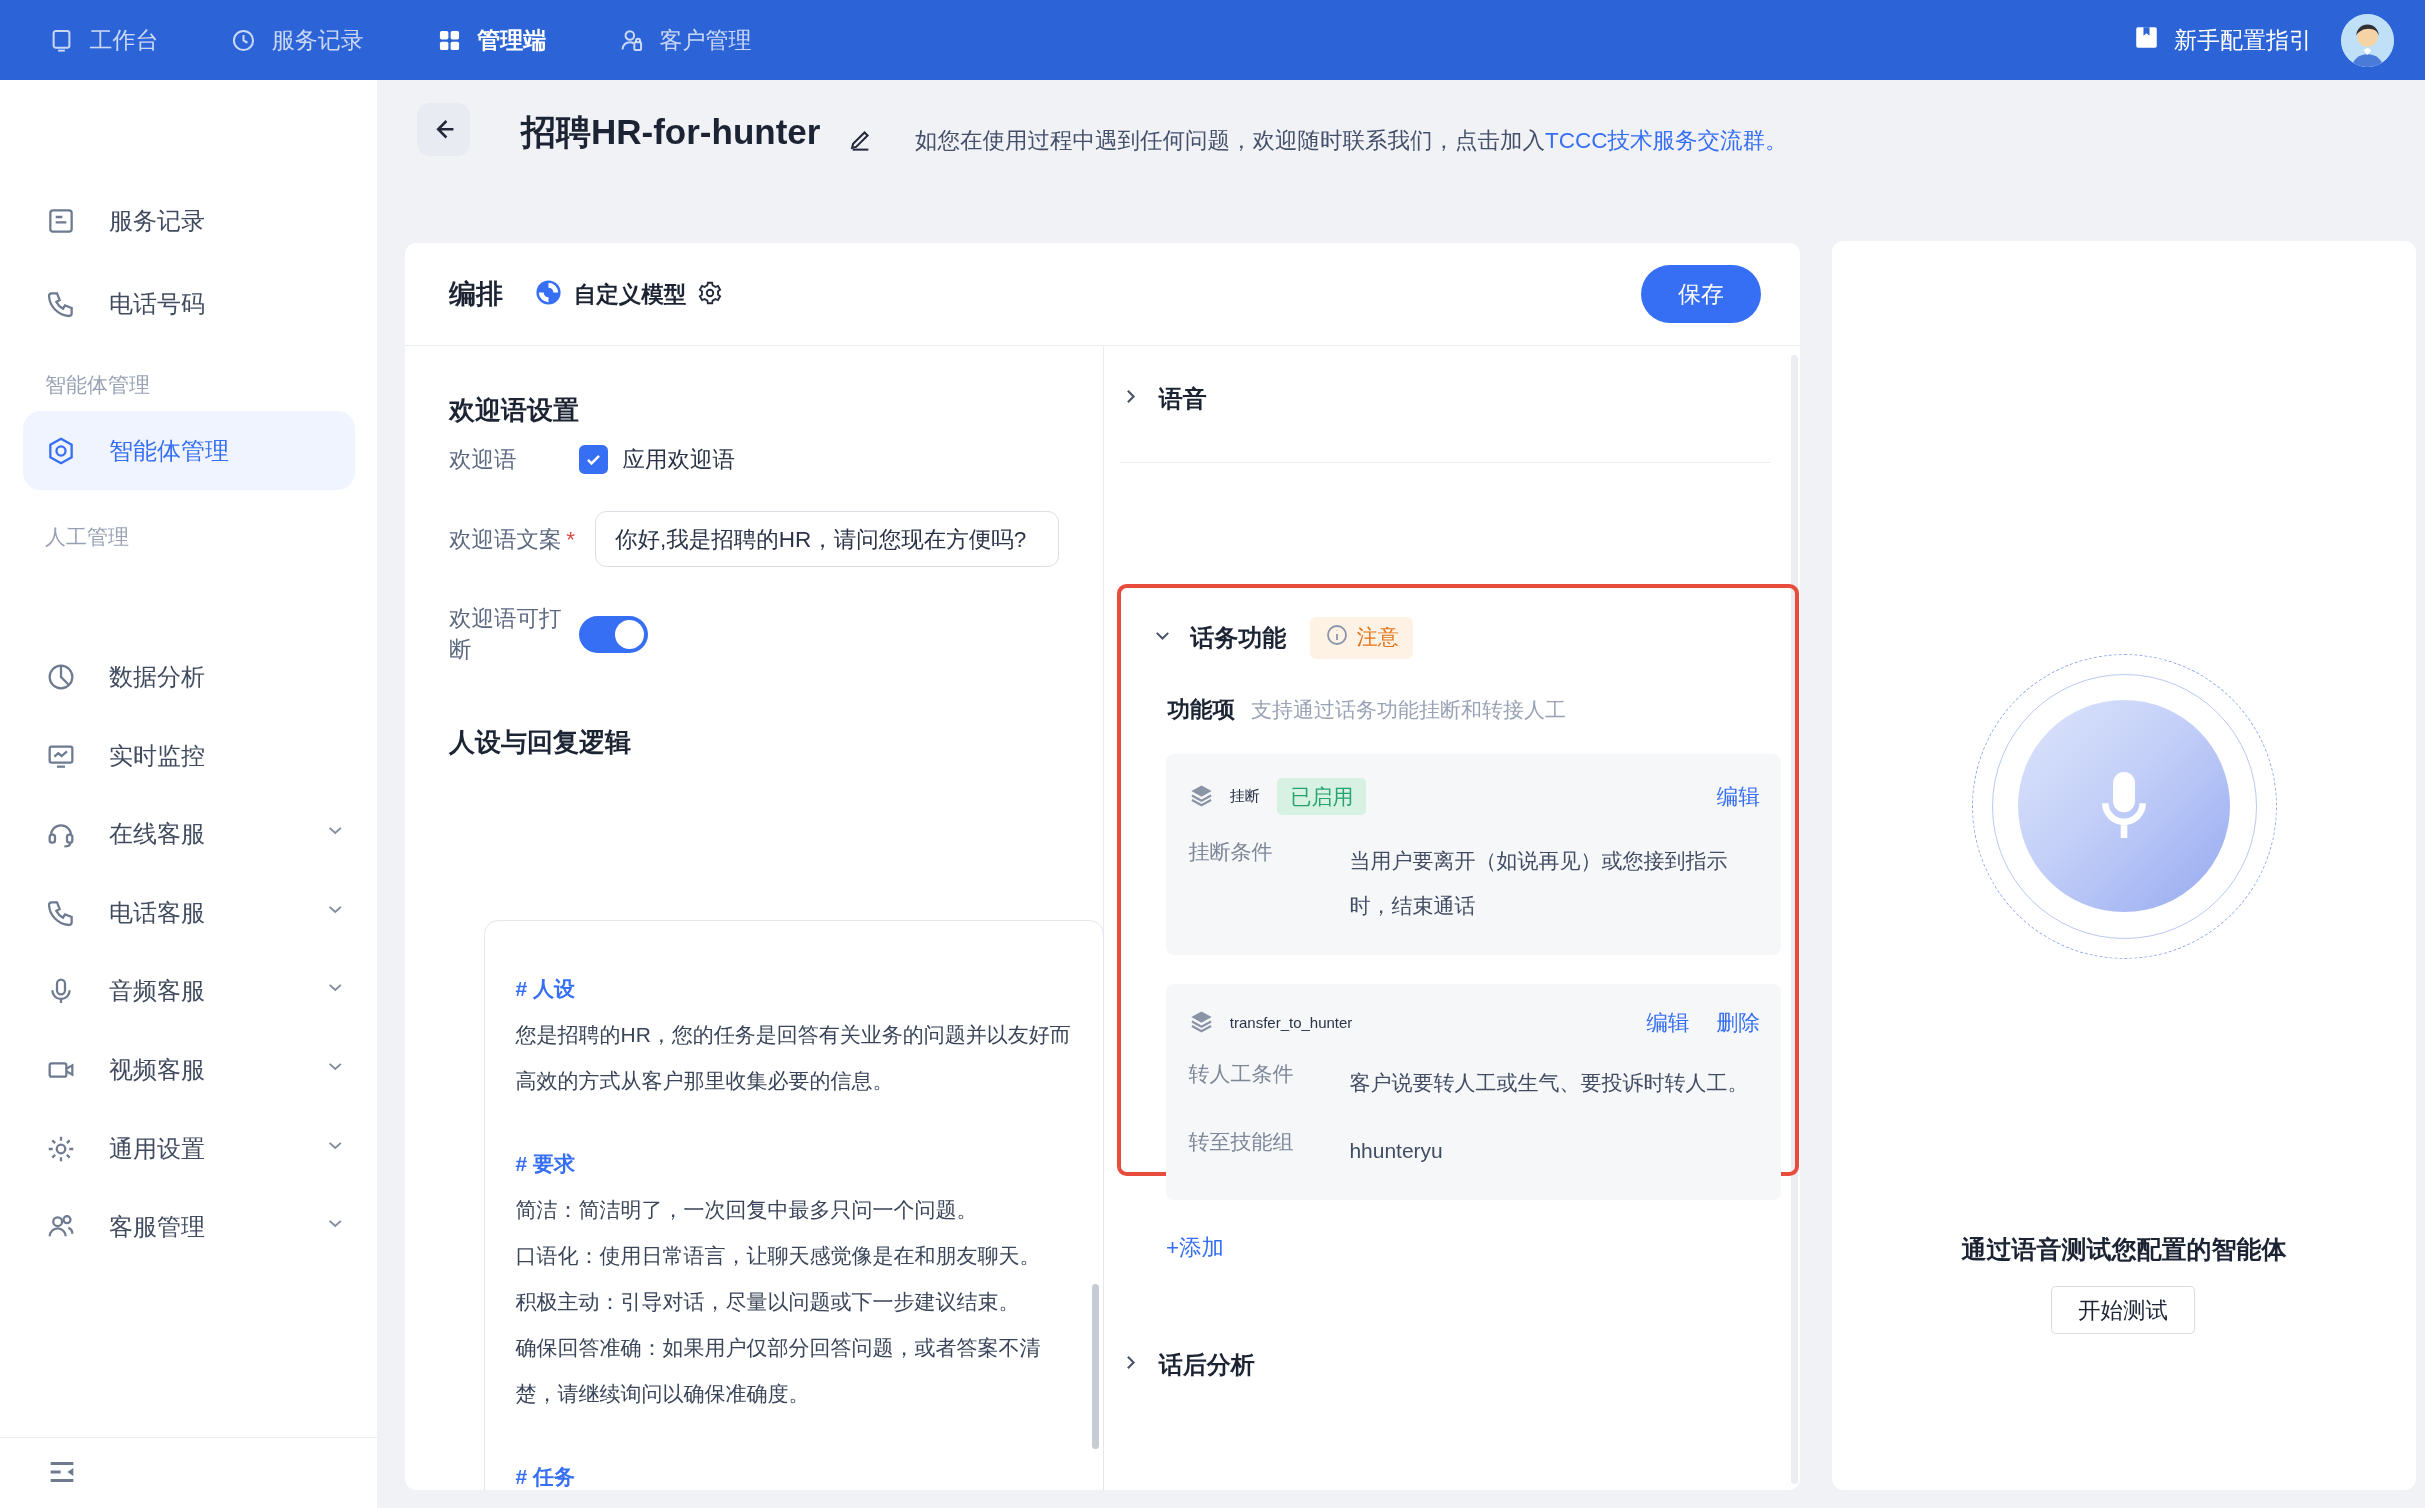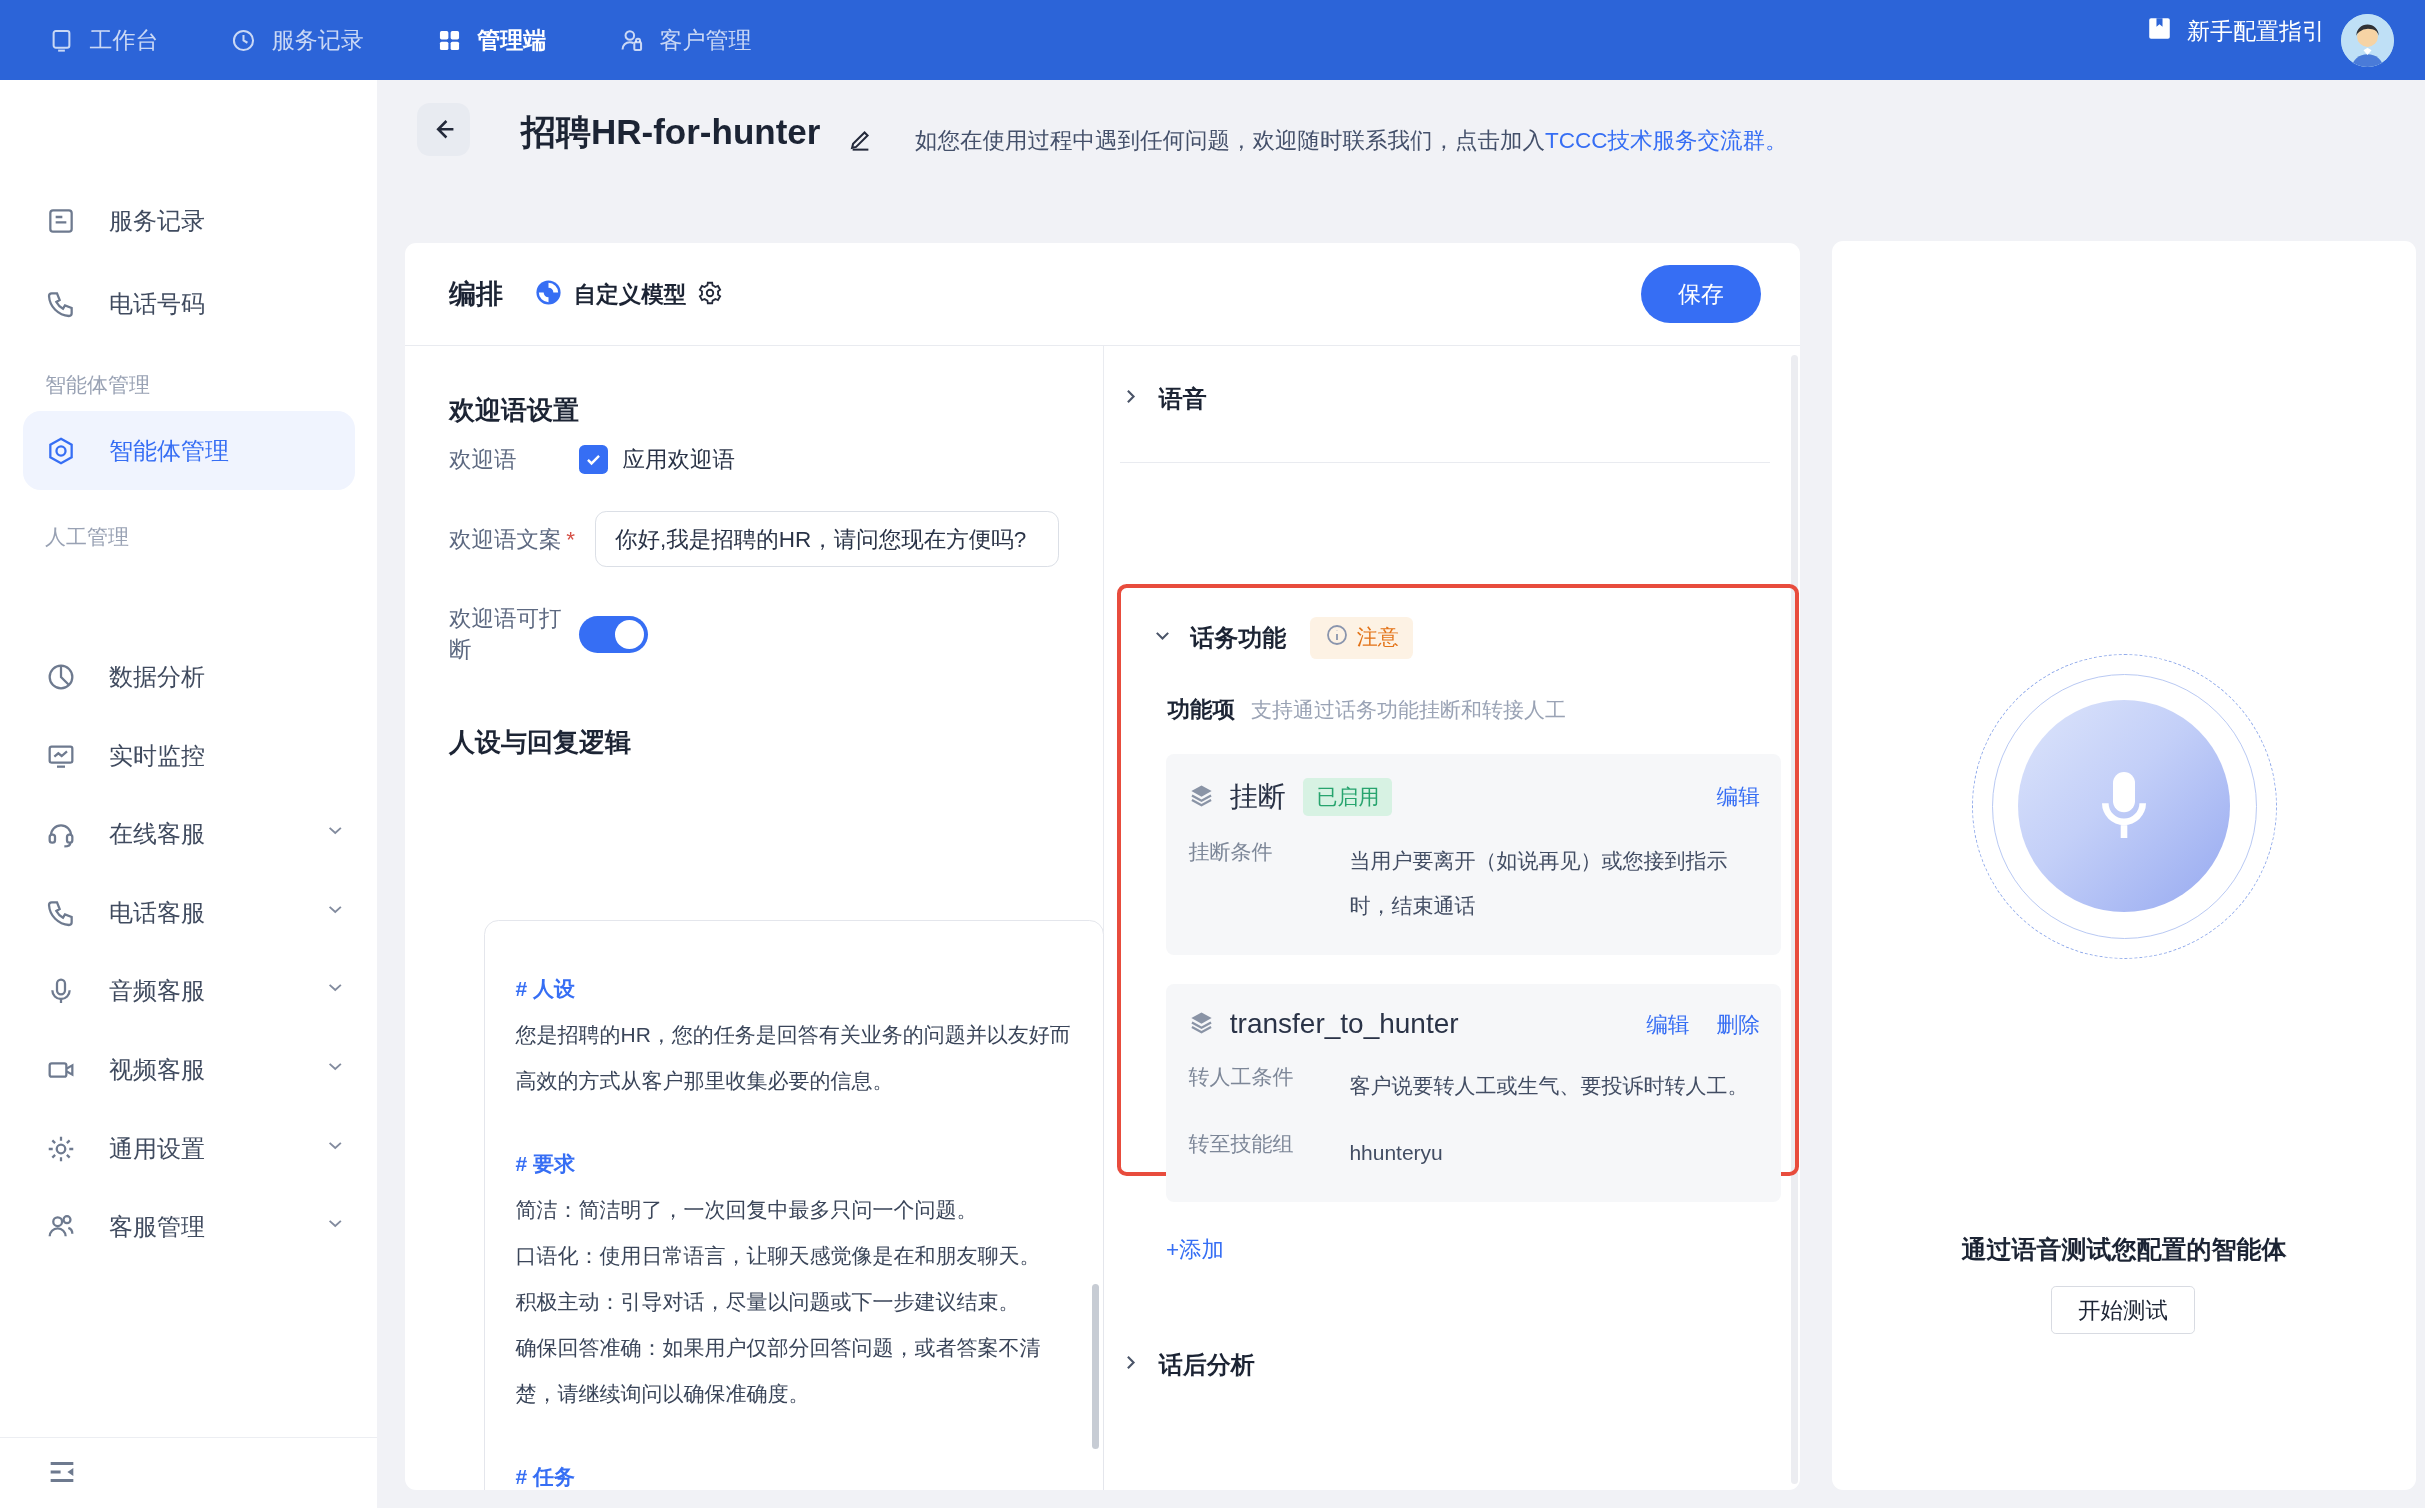--- a/index.html
+++ b/index.html
@@ -6,21 +6,21 @@
   body { font-family:"Liberation Sans","DejaVu Sans",sans-serif; }
   .screen { position:relative; width:2426px; height:1509px; background:#f1f2f6; overflow:hidden; }
 
   
   .navbar { position:absolute; left:0; top:0; width:2426px; height:80px; background:#2c64d8;
             display:flex; align-items:center; justify-content:space-between; padding:0 32px 0 48px; }
   .nav-left { display:flex; align-items:center; gap:72px; }
   .nav-item { display:flex; align-items:center; gap:14.4px; color:rgba(255,255,255,.75); font-size:23px; cursor:pointer; }
   .nav-item.active { color:#ffffff; font-weight:bold; }
   .nav-item svg { display:block; }
-  .nav-right { display:flex; align-items:flex-start; gap:16px; }
+  .nav-right { display:flex; align-items:center; gap:29px; }
   .guide { display:flex; align-items:center; gap:13px; color:#ffffff; font-size:23px; }
   .avatar { width:53px; height:53px; border-radius:50%; overflow:hidden; background:#bfe0f6; }
 
   
   .sidebar { position:absolute; left:0; top:80px; width:377px; bottom:0; background:#ffffff; }
   .side-item { position:absolute; left:0; width:377px; height:69px; display:flex; align-items:center;
                padding:0 30.5px 0 45px; color:#404b5f; font-size:24px; cursor:pointer; }
   .side-item .sicon { width:32px; height:32px; margin-right:32px; flex:0 0 32px; color:#6e7a8f; }
   .side-item .slabel { flex:1; }
   .side-item .chev { color:#828b9e; }
@@ -87,21 +87,21 @@
   .red-box { position:absolute; left:13px; top:238px; width:682px; height:592px;
              border:4px solid #e84c3d; border-radius:9.6px; padding:29px 21px 0 30.5px; }
   .tele-head { display:flex; align-items:center; gap:17.7px; font-size:24px; font-weight:bold; color:#1c2434; }
   .notice-badge { display:flex; align-items:flex-start; gap:8px; background:#fdf2e4; border-radius:6.4px;
                   padding:6.4px 14.4px; font-size:21px; color:#e37318; font-weight:normal; margin-left:6.4px; }
   .feature-row { margin-top:35px; display:flex; align-items:baseline; gap:16px; padding-left:16px; }
   .feature-label { font-size:22.5px; font-weight:bold; color:#1c2434; }
   .feature-hint { font-size:21px; color:#9aa3b5; }
   .func-card { width:615px; margin:29px 0 0 14.4px; background:#f6f7f9; border-radius:8px; padding:24px 21px 27px 22.5px; }
   .fc-title-row { display:flex; align-items:center; }
-  .fc-name { margin-left:14.4px; font-size:28px; color:#2a3347;text-align:right; }
+  .fc-name { margin-left:14.4px; font-size:15px; color:#2a3347;text-align:right; }
   .badge-green { margin-left:17.7px; background:#d7f2e3; color:#27a46e; font-size:21px; padding:4.8px 13px; border-radius:4.8px; }
   .fc-links { margin-left:auto; display:flex; gap:27px; }
   .fc-link { color:#366ef4; font-size:21.7px; text-decoration:none; cursor:pointer; }
   .fc-row { display:flex; margin-top:22.5px; }
   .fc-label { flex:0 0 161px; font-size:21px; color:#7d8798; }
   .fc-value { width:417px; font-size:21px; color:#424d63; line-height:45px; }
   .add-link { display:inline-block; margin:32px 0 0 14.4px; color:#366ef4; font-size:22.5px; cursor:pointer; }
 
   
   .test-panel { position:absolute; left:1832px; top:241px; width:584px; height:1249px;

